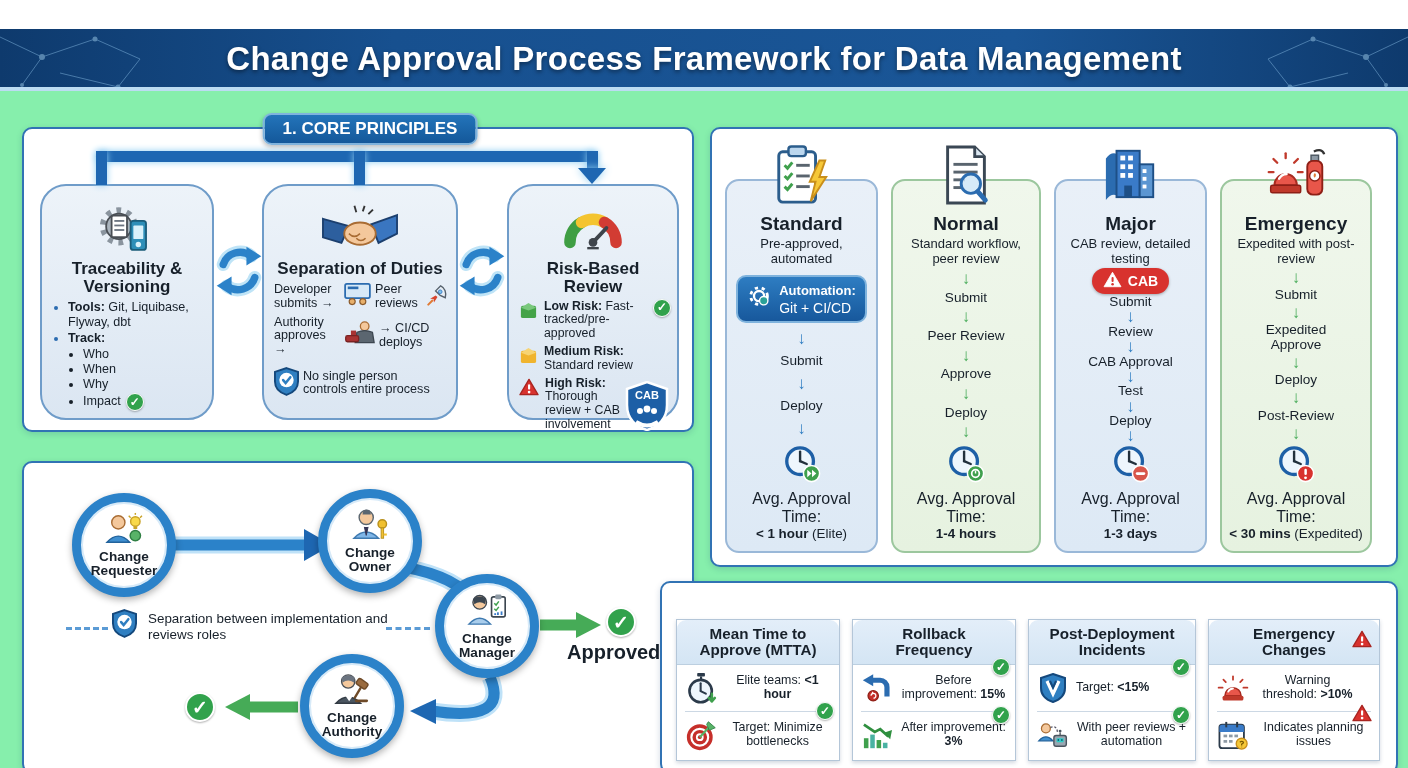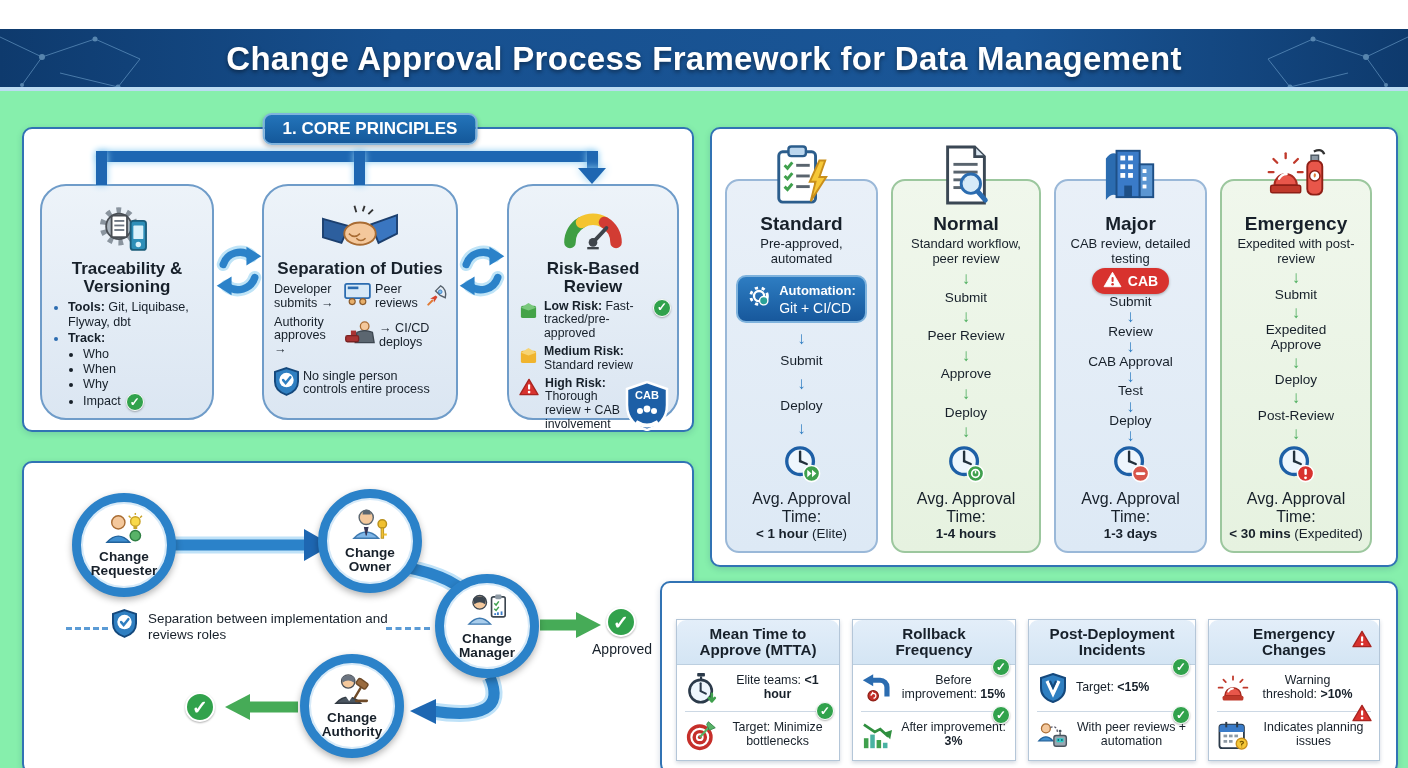--- a/index.html
+++ b/index.html
@@ -81,21 +81,21 @@
 
   
   .roles-svg { position:absolute; left:0; top:0; z-index:1; }
   .role { position:absolute; width:104px; height:104px; border-radius:50%; background:#fff;
     border:9px solid #2b82c9; box-shadow:0 3px 7px rgba(0,0,0,.3), inset 0 0 0 2px #d7eaf8;
     display:flex; flex-direction:column; align-items:center; justify-content:center;
     text-align:center; z-index:3; }
   .role .r-lb { font-weight:bold; font-size:13.6px; line-height:1.02; }
   .dash { position:absolute; border-top:3px dashed #5b9bd5; z-index:2; }
   .sep-note { position:absolute; font-size:13.4px; line-height:1.18; text-align:left; z-index:2; }
-  .approved { position:absolute; font-weight:normal; font-size:14px; text-align:center; z-index:3; }
+  .approved { position:absolute; font-weight:bold; font-size:20px; z-index:3; }
 
   
   .m-card { position:absolute; top:38px; height:142px; background:#fff; border:1.5px solid #b4c6d8;
     border-radius:0; box-shadow:0 2px 4px rgba(30,60,100,.2); }
   .m-head { position:relative; min-height:45px; background:linear-gradient(#e3eef9,#d4e5f4);
     border-bottom:1.5px solid #bccfe0; border-radius:9px 9px 0 0; display:flex; align-items:center;
     justify-content:center; font-weight:bold; font-size:15.2px; line-height:1.04; text-align:center;
     padding:3px 14px; }
   .m-row { display:flex; align-items:center; gap:7px; padding:4px 8px; height:46px; text-align:center;
     font-size:12.4px; line-height:1.12; }

